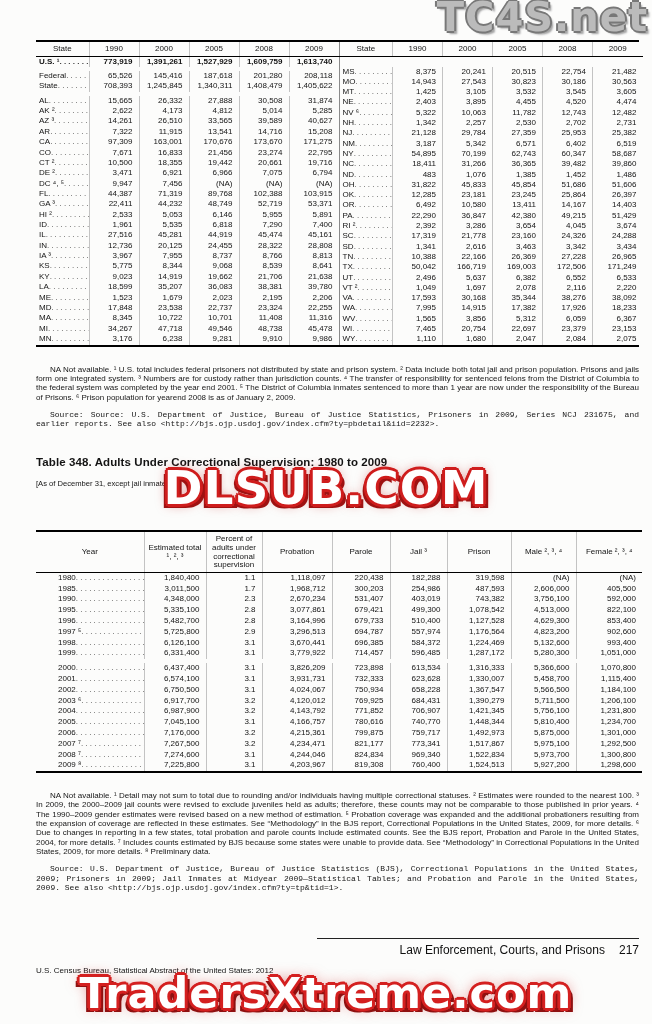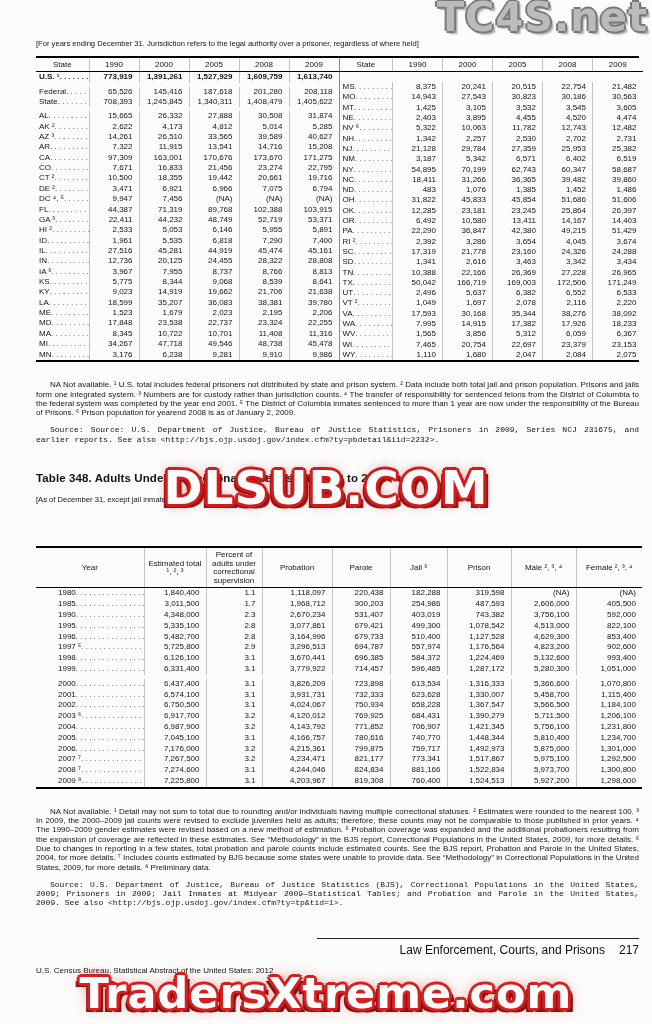--- a/index.html
+++ b/index.html
@@ -59,21 +59,20 @@
                 2px 2px 0 #d42020,-2px 2px 0 #d42020,2px -2px 0 #d42020,-2px -2px 0 #d42020,
                 5px 4px 0 #8f1010,-4px 4px 0 #8f1010,0 0 14px rgba(205,25,25,.6);
   }
 </style>
 </head>
 <body>
 
 <div class="page">
 
   <section class="table-block">
-    <p class="t-note">[For years ending December 31. Jurisdiction refers to the legal authority over a prisoner, regardless of where held]</p>
 
     <div class="t347">
       <table class="half">
         <colgroup>
           <col style="width:53px">
             <col style="width:50px">
             <col style="width:50px">
           <col style="width:50px">
             <col style="width:50px">
             <col style="width:50px">
@@ -1123,21 +1122,21 @@
             <td>
               <div class="leader">
                 <span>2008 ⁷</span>
                 <span class="dots"> .  .  .  .  .  .  .  .  .  .  .  .  .  .  .  .  .  .  .  .</span>
               </div>
             </td>
             <td class="num">7,274,600</td>
             <td class="num">3.1</td>
             <td class="num">4,244,046</td>
             <td class="num">824,834</td>
-            <td class="num">881,166</td>
+            <td class="num">969,340</td>
             <td class="num">1,522,834</td>
             <td class="num">5,973,700</td>
             <td class="num">1,300,800</td>
           </tr>
           <tr>
             <td>
               <div class="leader">
                 <span>2009 ⁸</span>
                 <span class="dots"> .  .  .  .  .  .  .  .  .  .  .  .  .  .  .  .  .  .  .  .</span>
               </div>

